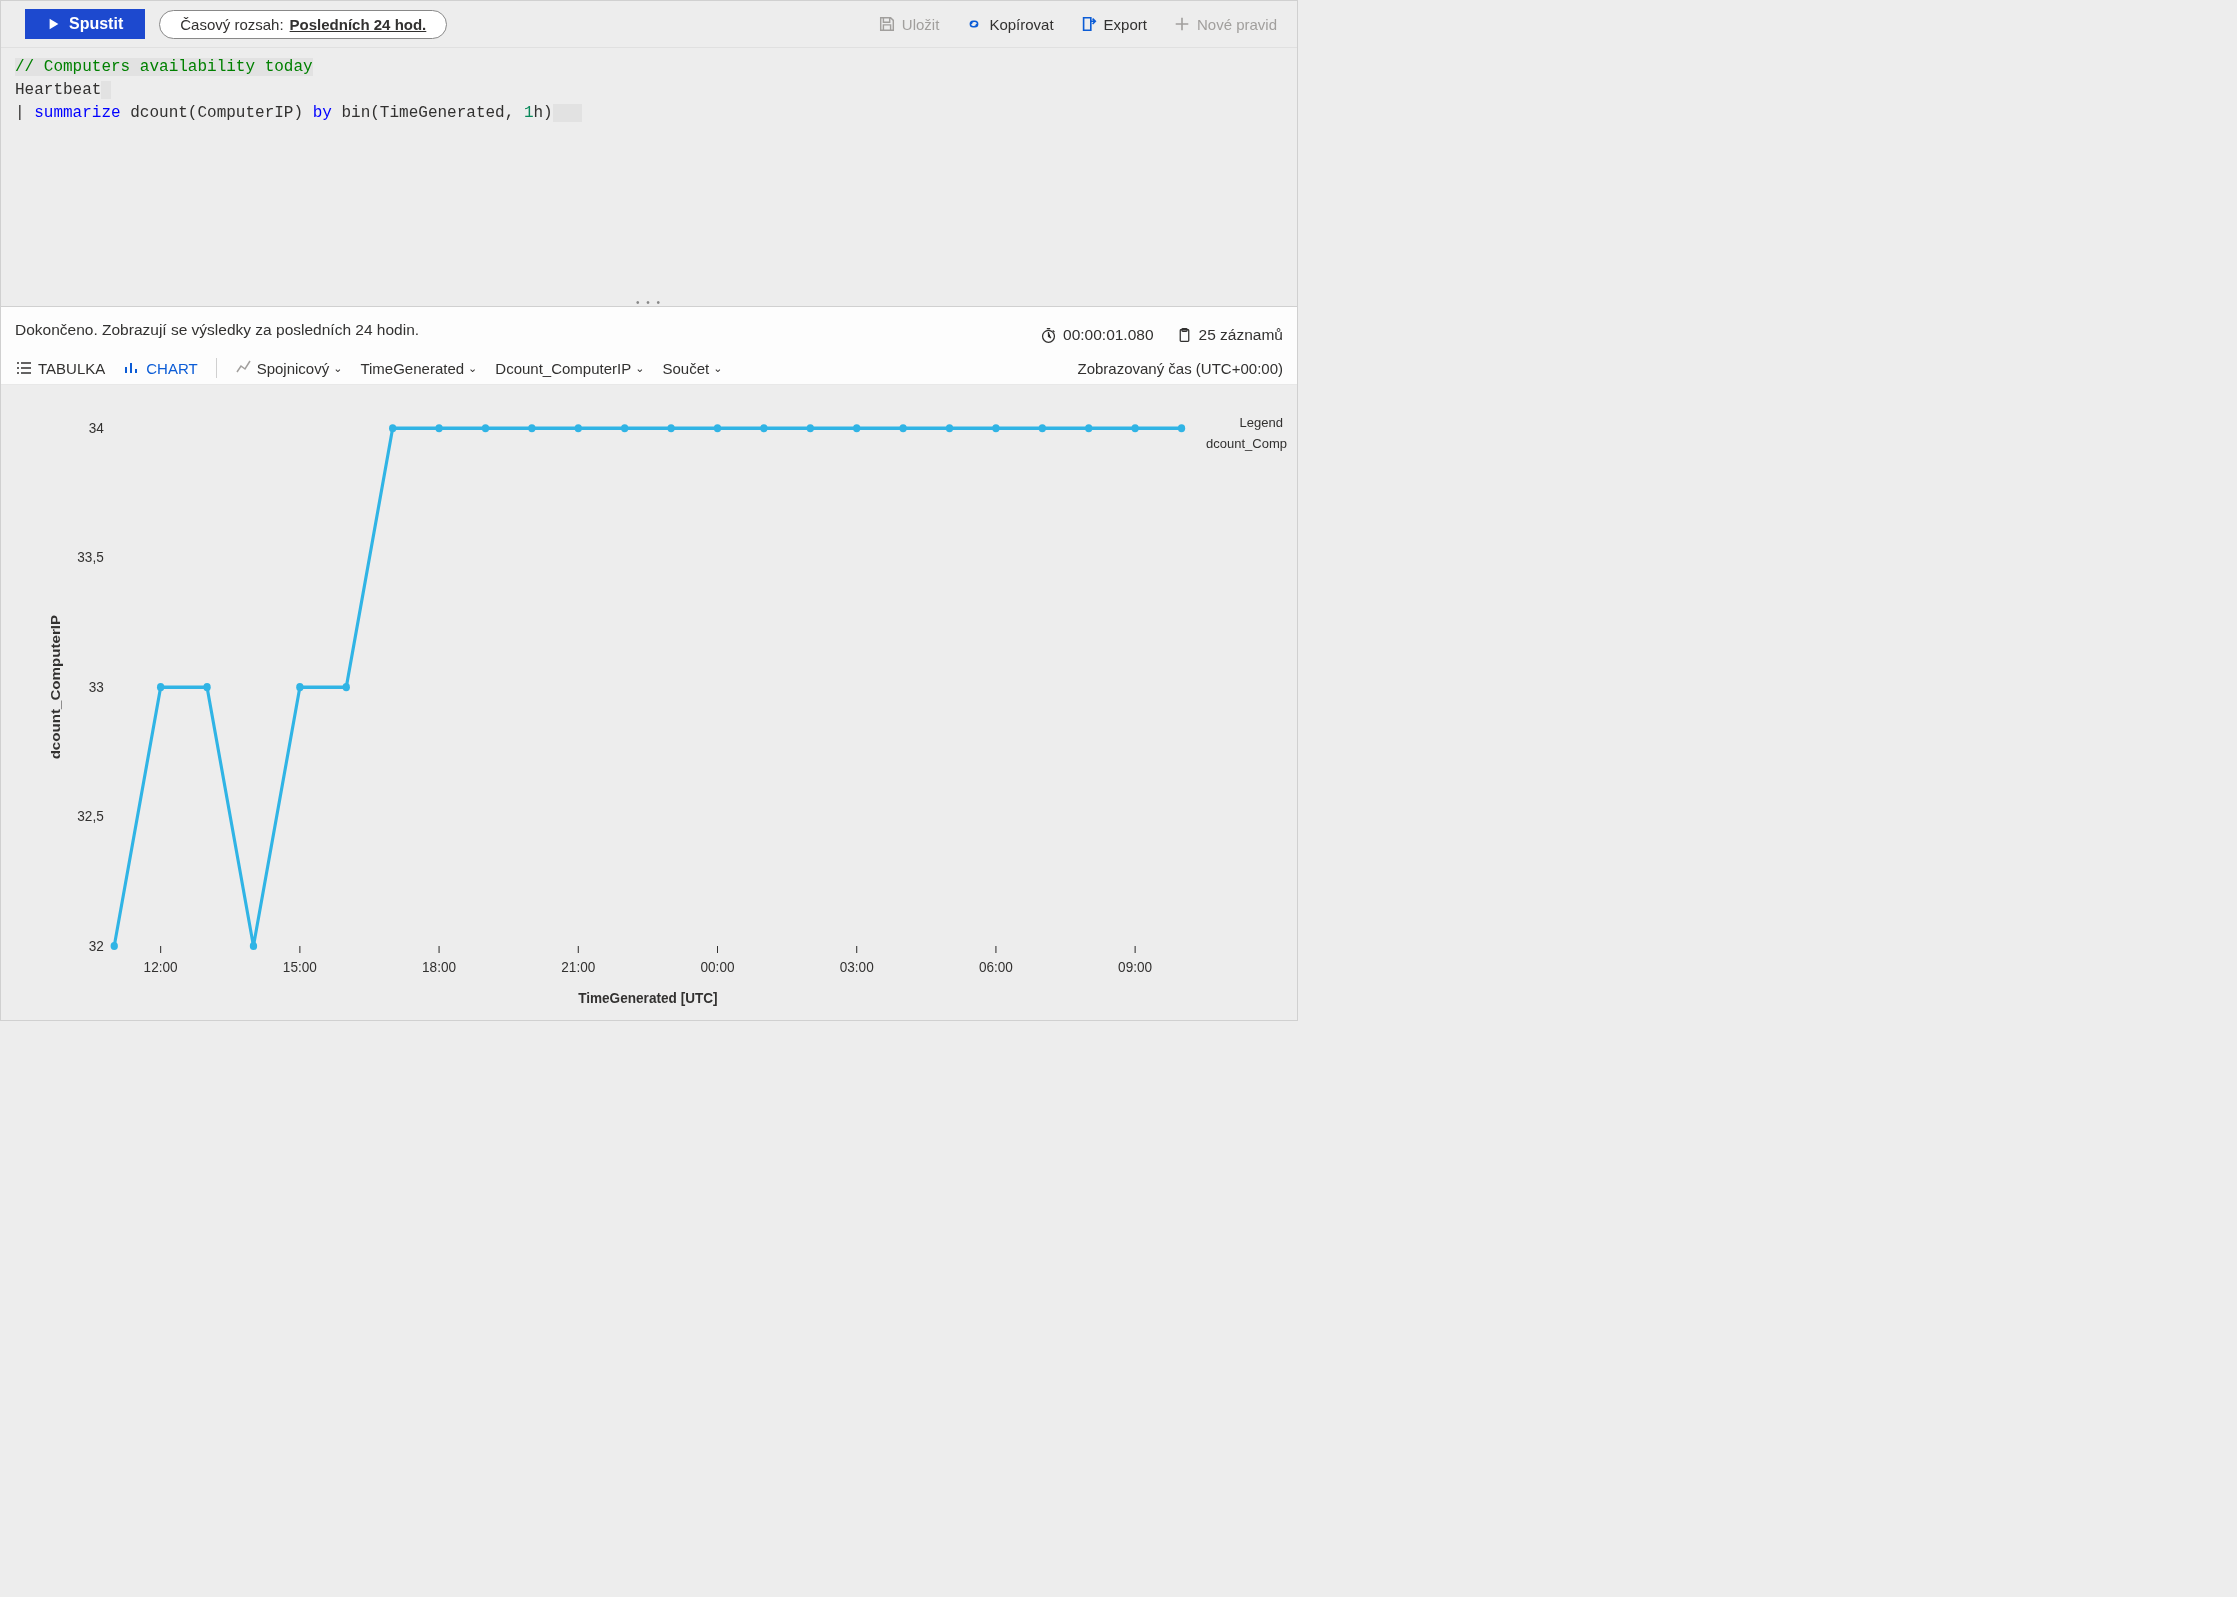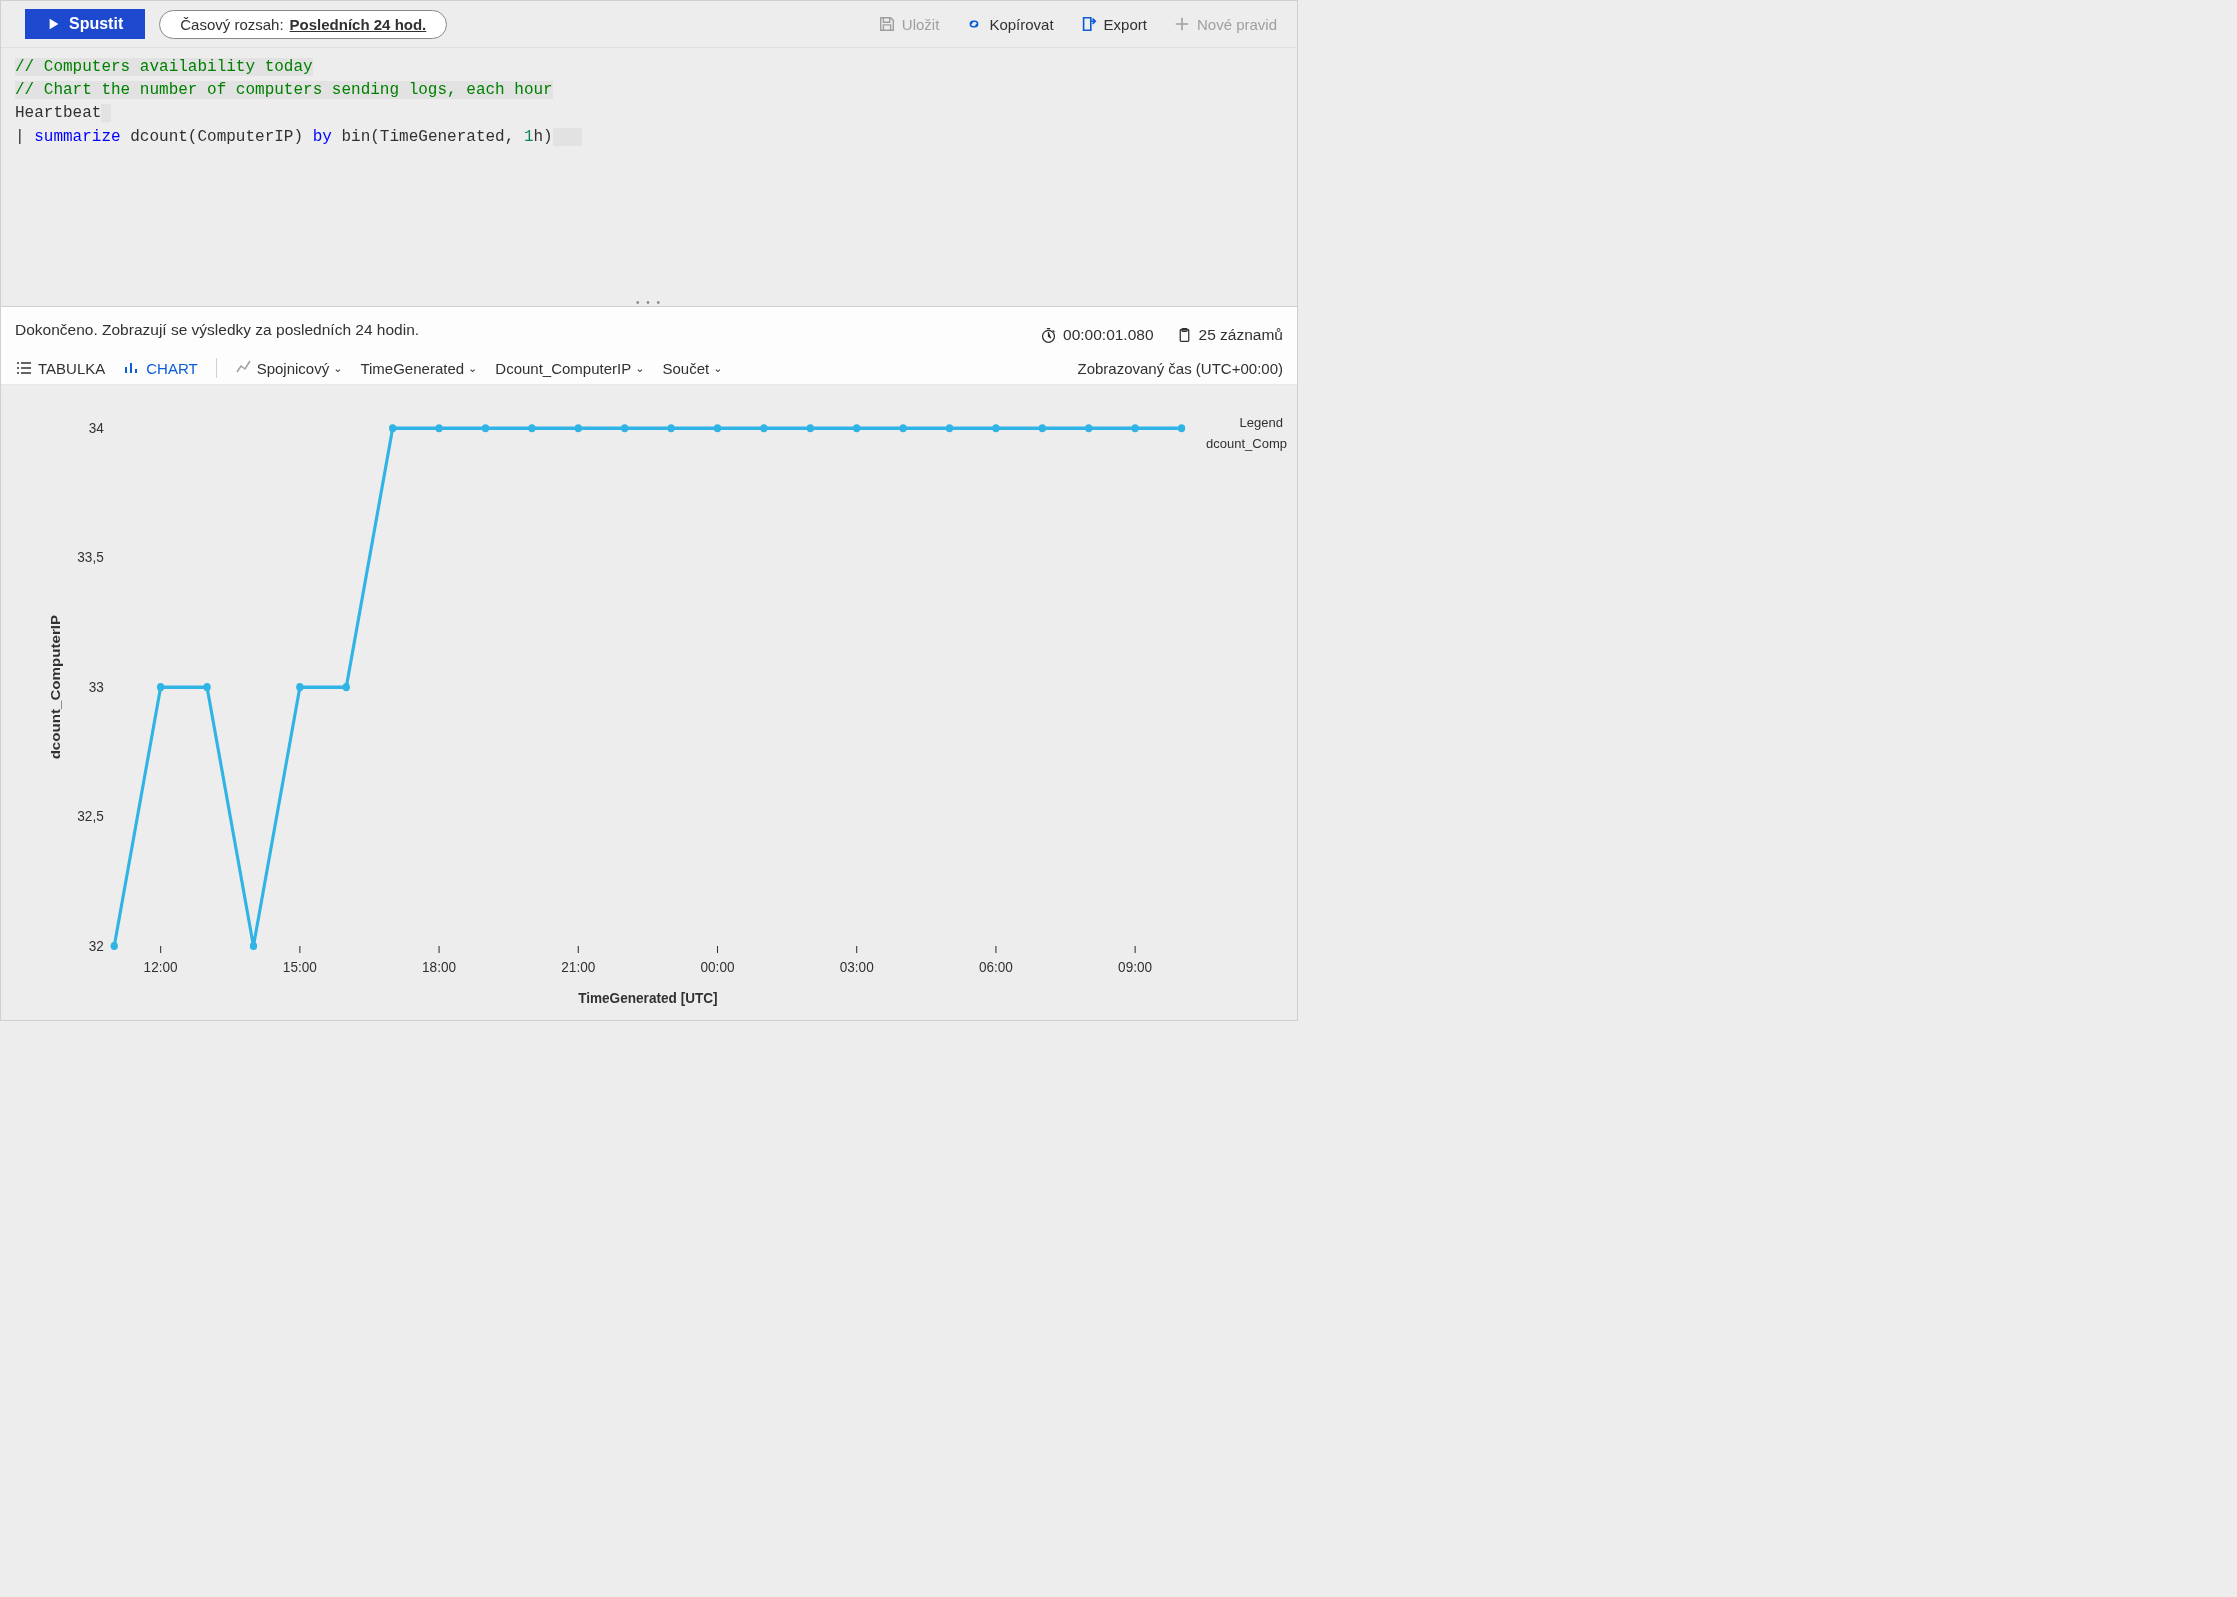--- a/index.html
+++ b/index.html
@@ -135,21 +135,20 @@
     <div class="tb-action disabled">
       <svg viewBox="0 0 20 20" class="icon-grey">
           <path stroke="currentColor" stroke-width="1.8" d="M10 3v14 M3 10h14"></path>
         </svg>
       <span>Nové pravid</span>
     </div>
   </div>
 
   <div class="editor" id="editor">
       <div class="ln"><span class="tok-comment hl">// Computers availability today</span></div>
-      <div class="ln"><span class="tok-comment hl">// Chart the number of computers sending logs, each hour</span></div>
       <div class="ln"><span class="tok-plain">Heartbeat</span><span class="hl"> </span></div>
       <div class="ln"><span class="tok-plain">| </span><span class="tok-kw">summarize</span><span class="tok-plain"> dcount(ComputerIP) </span><span class="tok-kw">by</span><span class="tok-plain"> bin(TimeGenerated, </span><span class="tok-num">1</span><span class="tok-plain">h)</span><span class="hl">   </span></div>
     </div>
 
   <div class="splitter">• • •</div>
 
   <div class="statusbar">
     <div>Dokončeno. Zobrazují se výsledky za posledních 24 hodin.</div>
     <div class="status-right">
       <div class="status-item">

